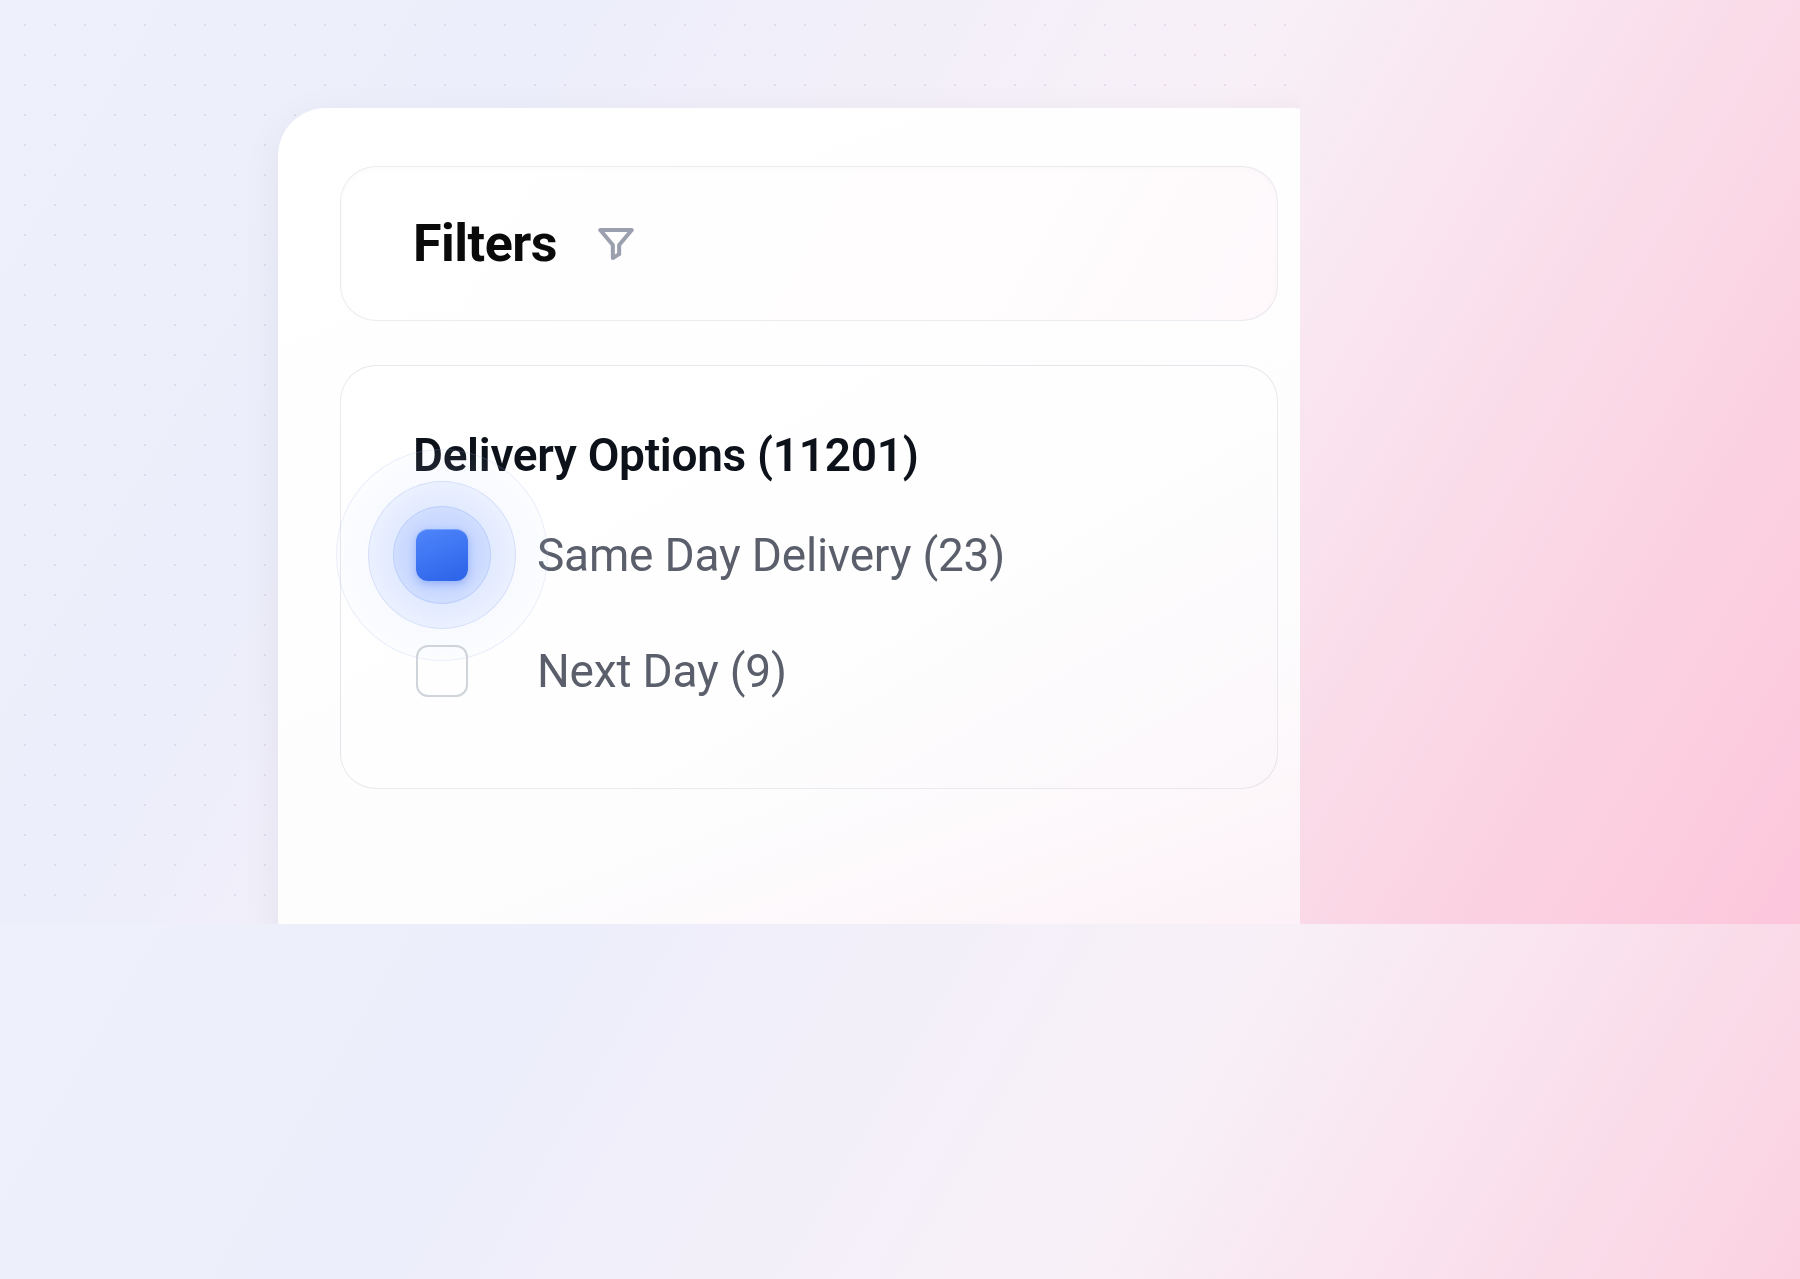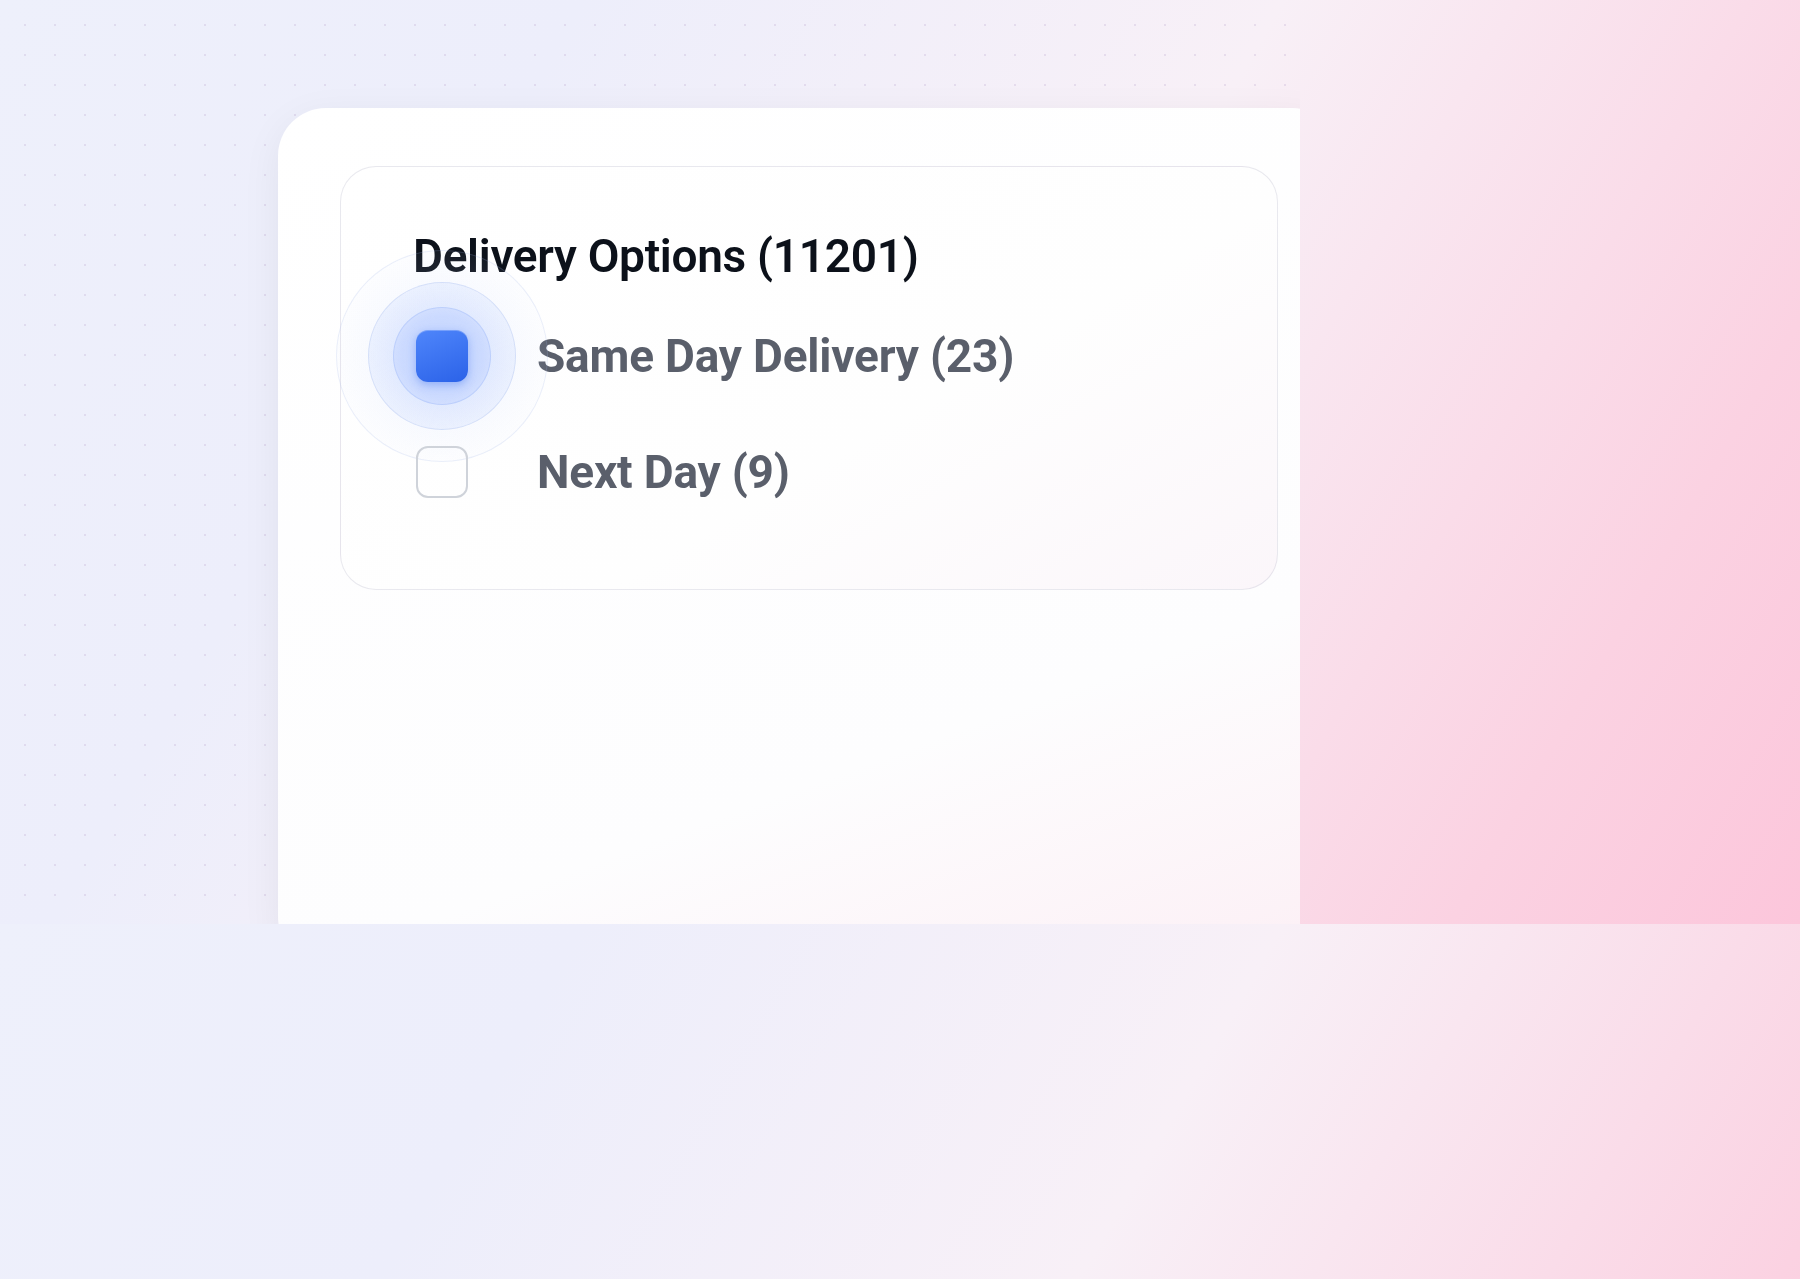--- a/index.html
+++ b/index.html
@@ -91,21 +91,21 @@
       margin-bottom: 58px;
       position: relative;
     }
 
     .option-row:last-child {
       margin-bottom: 16px;
     }
 
     .option-label {
       font-size: 46px;
-      font-weight: 700;
+      font-weight: 400;
       color: #5a5f6b;
       letter-spacing: -0.2px;
     }
 
     .checkbox-wrap {
       width: 58px;
       height: 58px;
       position: relative;
       display: flex;
       align-items: center;
@@ -170,20 +170,28 @@
         inset 0 1px 0 rgba(255,255,255,0.25);
     }
   </style>
 </head>
 <body>
 
 <div class="dot-grid"></div>
 
 <div class="outer-card">
 
+  <div class="header-card">
+    <div class="header-title">Filters</div>
+    <span class="filter-icon">
+      <svg viewBox="0 0 24 24">
+        <path d="M3 4h18l-7.2 8.6v5.2l-3.6 2.2v-7.4L3 4z"></path>
+      </svg>
+    </span>
+  </div>
 
   <div class="options-card">
     <div class="section-title">Delivery Options (11201)</div>
 
     <div class="option-row">
       <div class="checkbox-wrap">
         <div class="halo ring-3"></div>
         <div class="halo ring-2"></div>
         <div class="halo ring-1"></div>
         <div class="checkbox-checked"></div>

